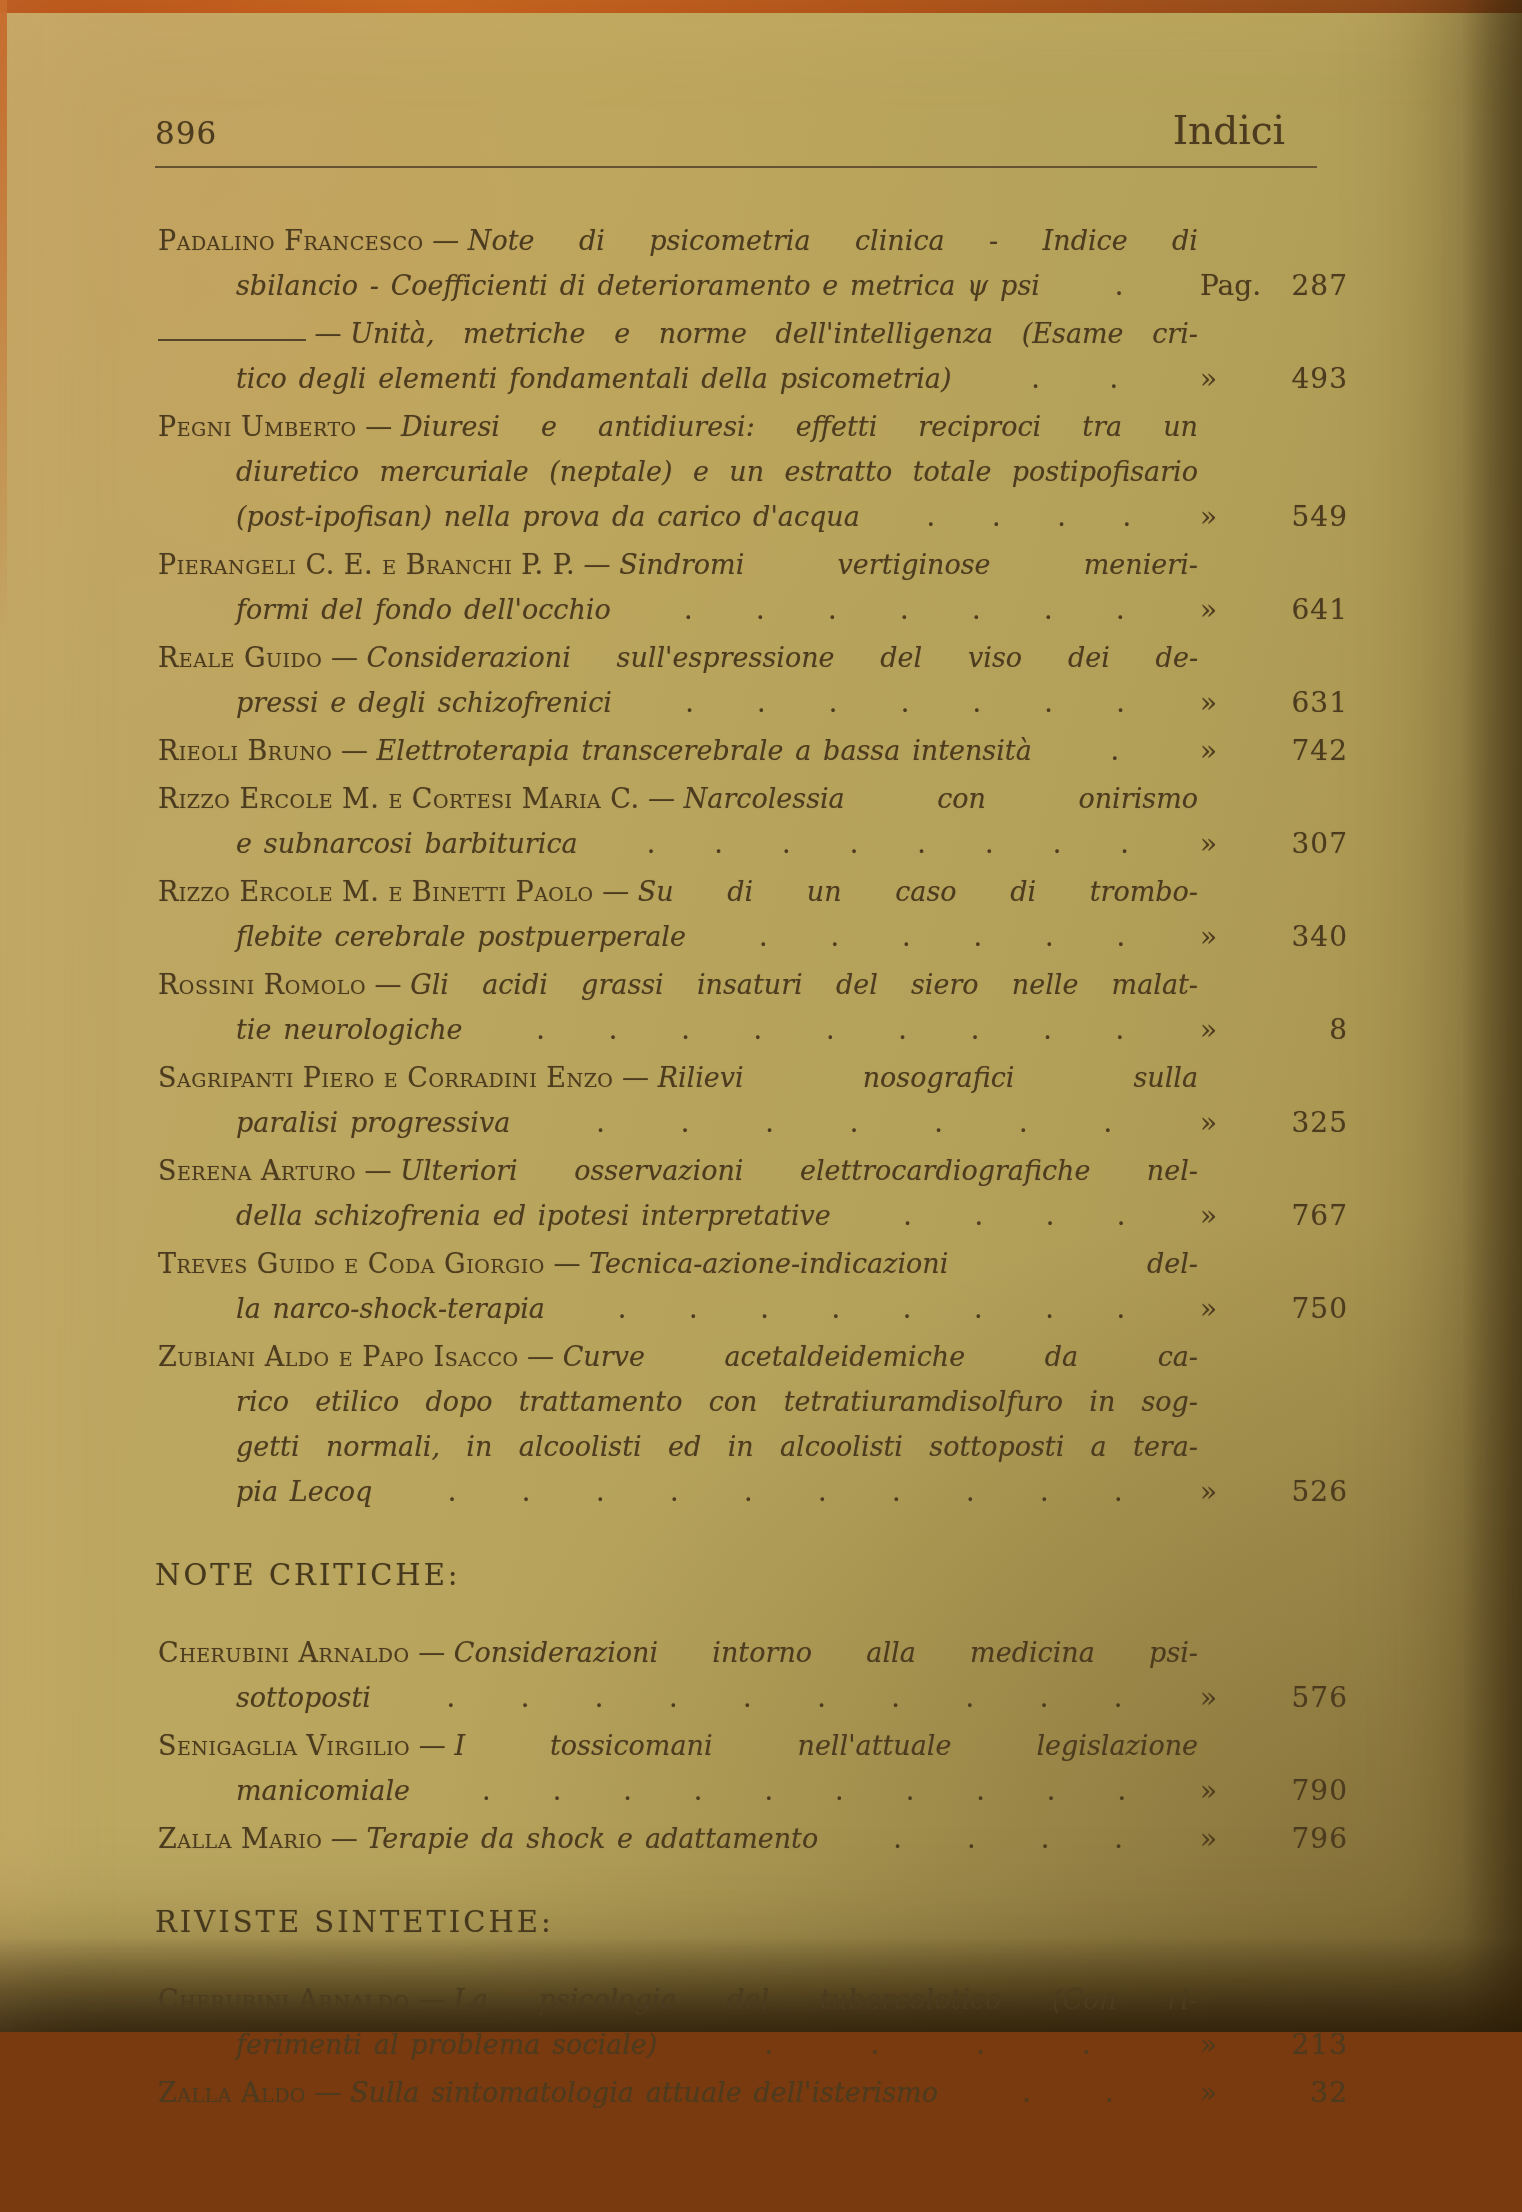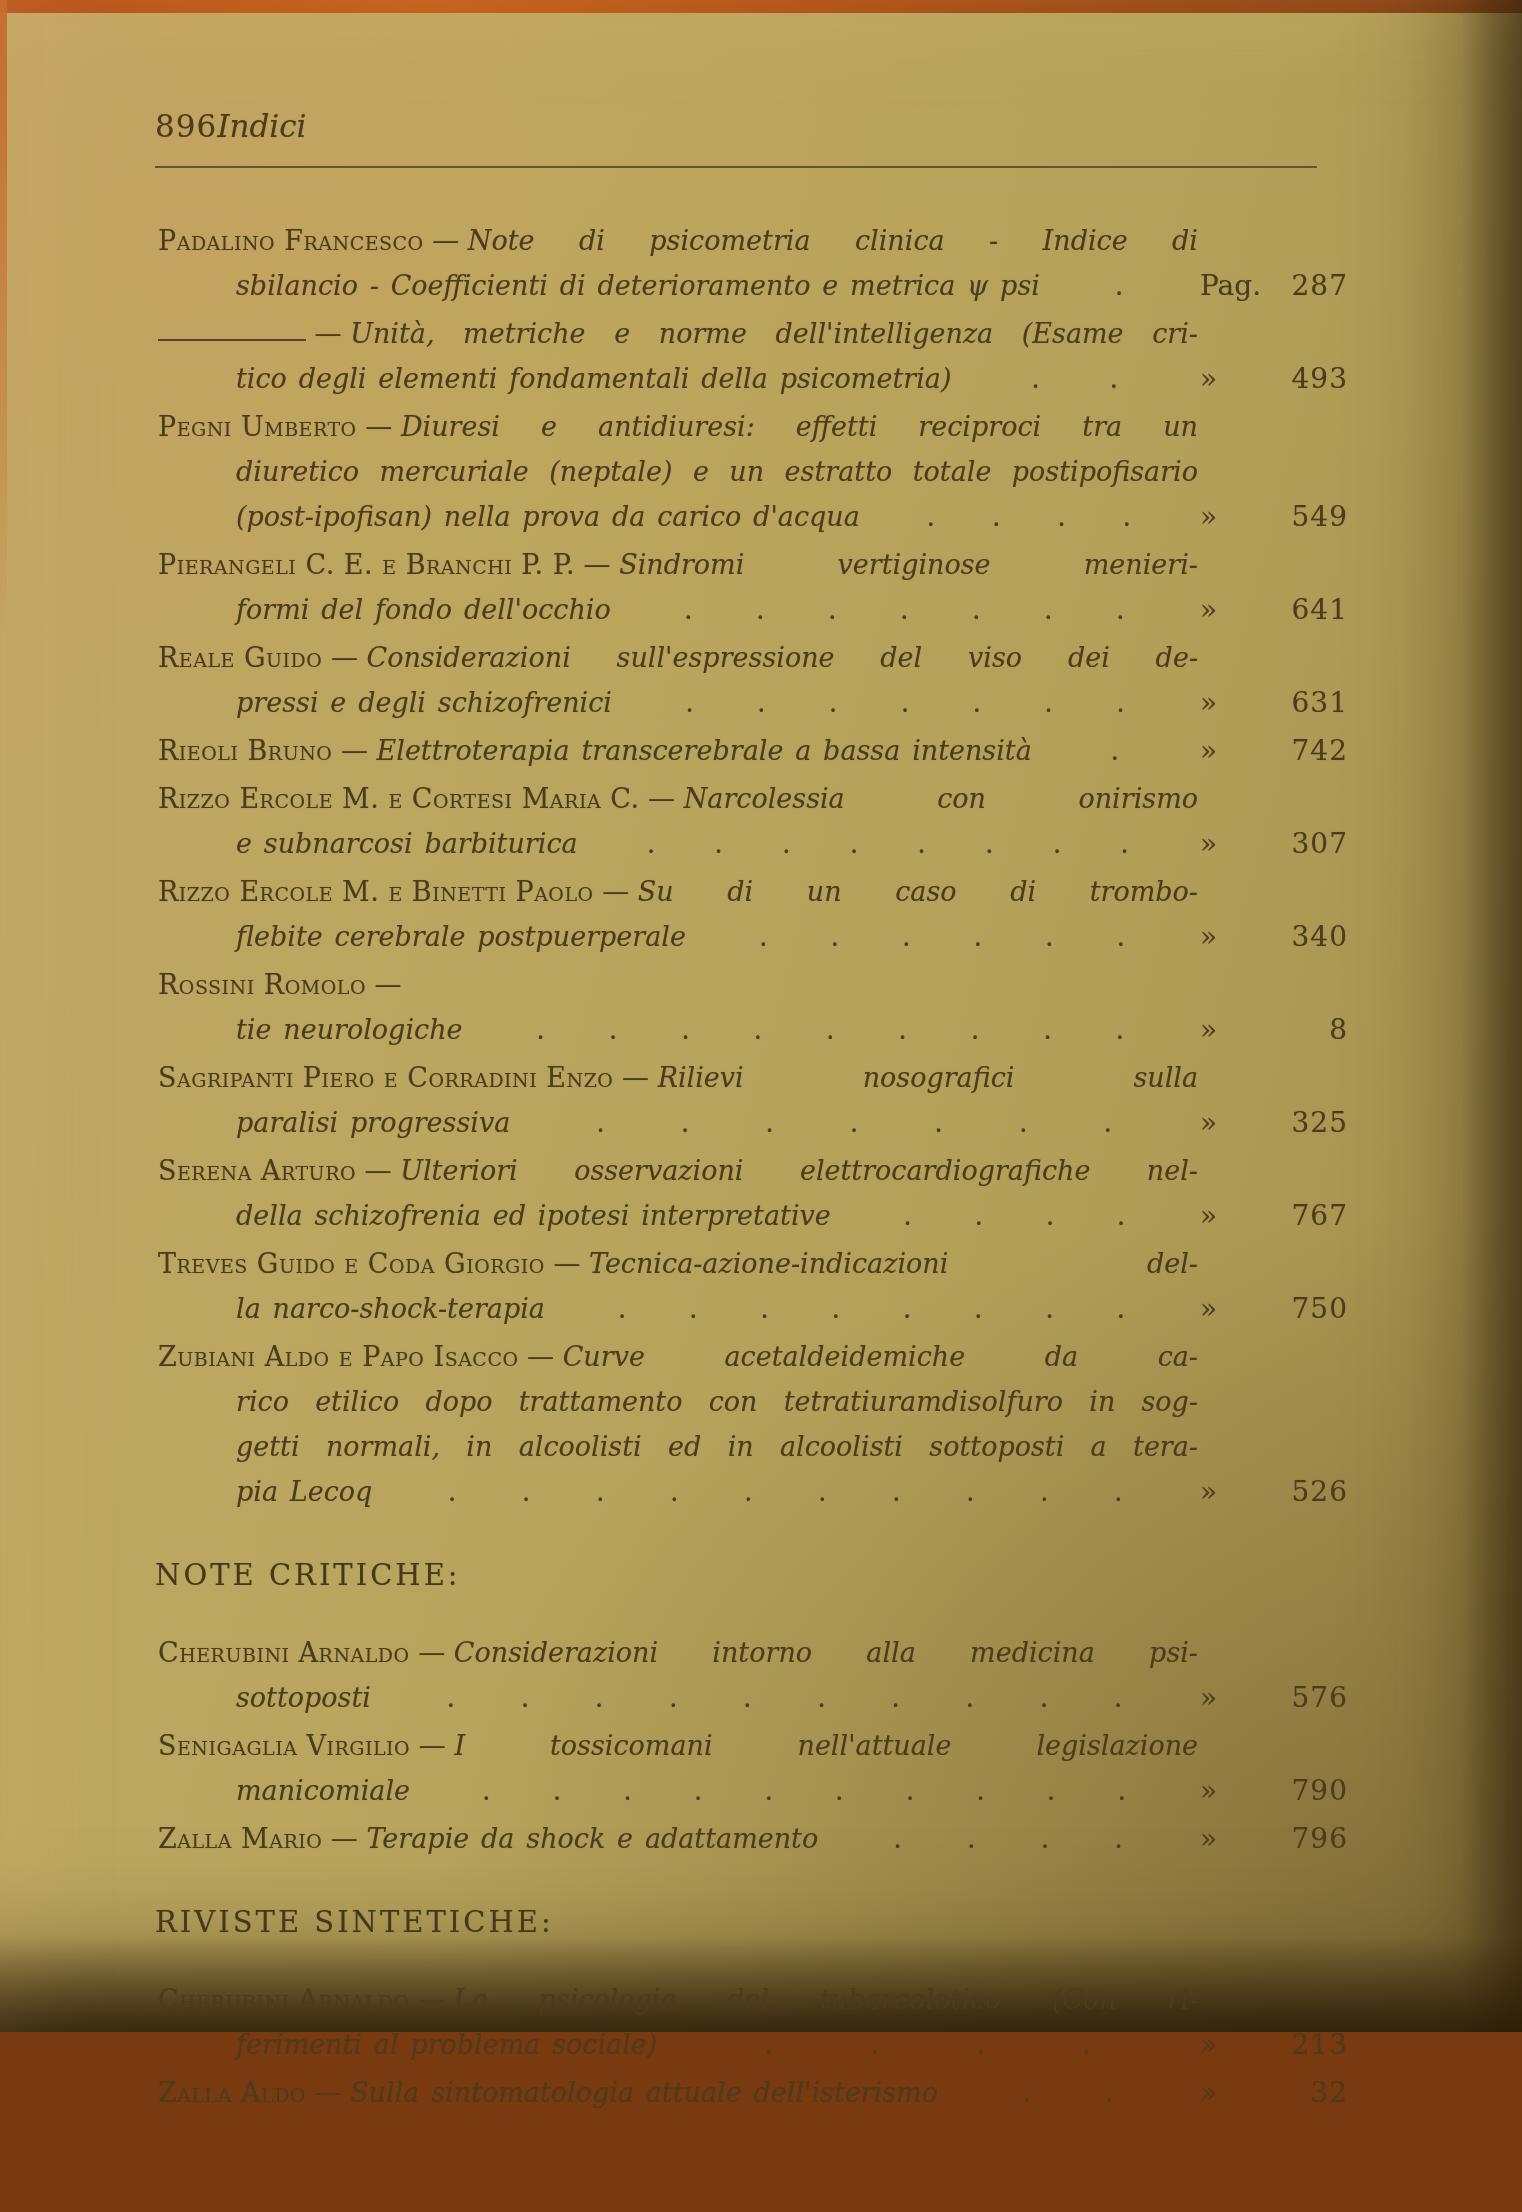--- a/index.html
+++ b/index.html
@@ -18,21 +18,21 @@
   .strip-left{position:absolute;top:0;left:0;width:7px;height:640px;
     background:linear-gradient(180deg,rgba(194,92,30,0.95),rgba(194,92,30,0));}
   .strip-bottom{position:absolute;bottom:0;left:0;right:0;height:95px;
     background:linear-gradient(180deg,rgba(50,32,8,0) 0%,rgba(50,32,8,0.45) 55%,rgba(33,21,6,0.75) 100%);}
   .strip-right{position:absolute;top:0;bottom:0;right:0;width:60px;
     background:linear-gradient(270deg,rgba(45,28,8,0.45),rgba(45,28,8,0));}
 
   .doc{position:absolute;left:155px;top:108px;width:1190px;color:#4c3b1e;}
   .hdr{display:flex;align-items:baseline;height:44px;}
   .pagenum{font-size:31px;letter-spacing:1px;}
-  .hdr-title{flex:1;text-align:left;font-style:italic;font-size:31px;padding-right:60px;}
+  .hdr-title{flex:1;text-align:right;font-size:39px;padding-right:60px;}
   .rule{margin-top:14px;border-top:2px solid #655232;width:1162px;}
 
   .toc{margin-top:50px;}
   .entry{margin:3px;}
   .line{display:flex;align-items:baseline;width:1040px;line-height:45px;font-size:27px;}
   .line.cont{padding-left:78px;width:962px;}
   .line.last{width:1190px;}
   .line.last.cont{width:1112px;}
   .author{font-variant-caps:small-caps;letter-spacing:0.5px;white-space:nowrap;}
   .mdash{white-space:pre;}
@@ -231,20 +231,21 @@
                 <span class="pagecell">
                   <span class="prefix">»</span>
                   <span class="pnum">340</span>
                 </span>
               </div>
             </div>
             <div class="entry">
               <div class="line">
                 <span class="author">Rossini Romolo</span>
                 <span class="mdash"> — </span>
+                <span class="title">Gli acidi grassi insaturi del siero nelle malat-</span>
               </div>
               <div class="line cont last">
                 <span class="title">tie neurologiche</span>
                 <span class="leader">
                   <span class="dot">.</span>
                   <span class="dot">.</span>
                   <span class="dot">.</span>
                   <span class="dot">.</span>
                   <span class="dot">.</span>
                   <span class="dot">.</span>

